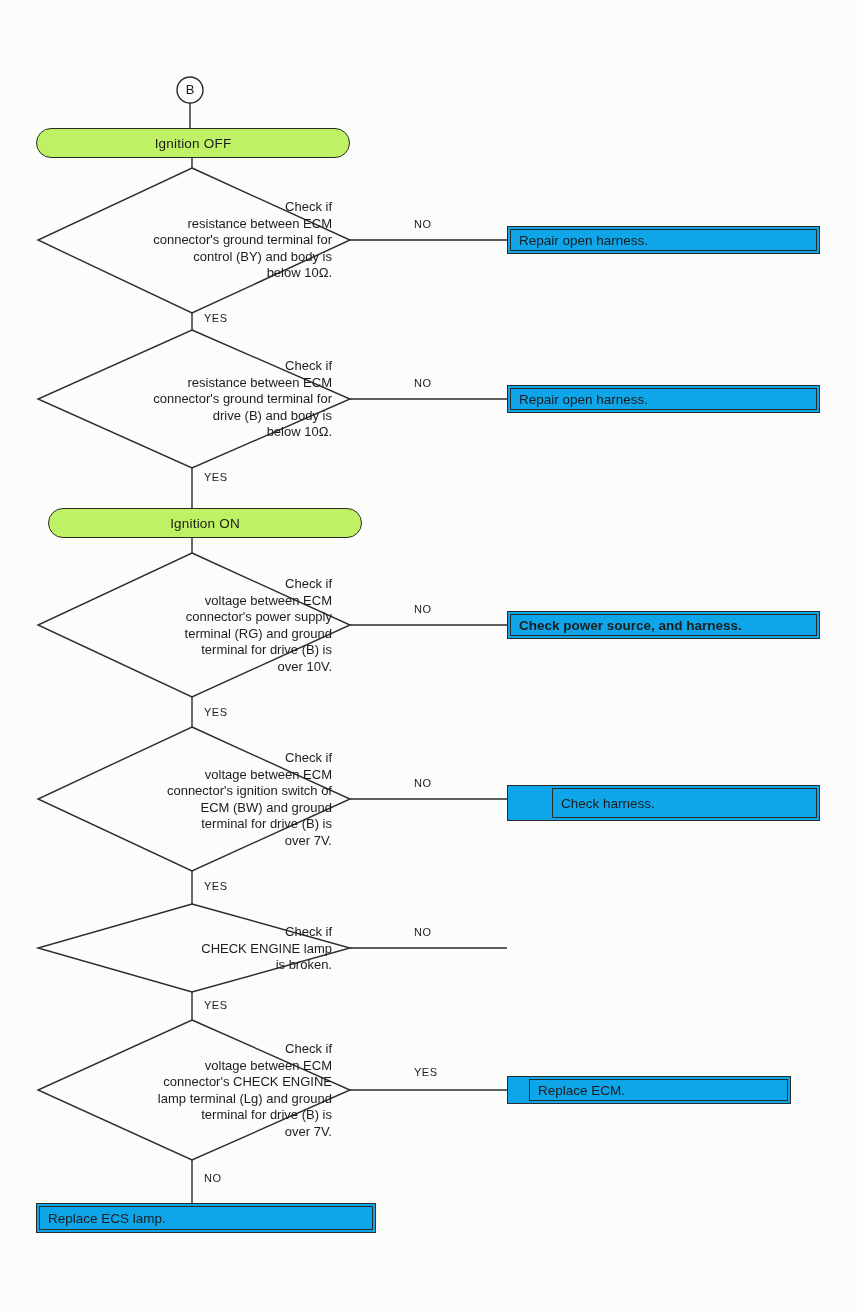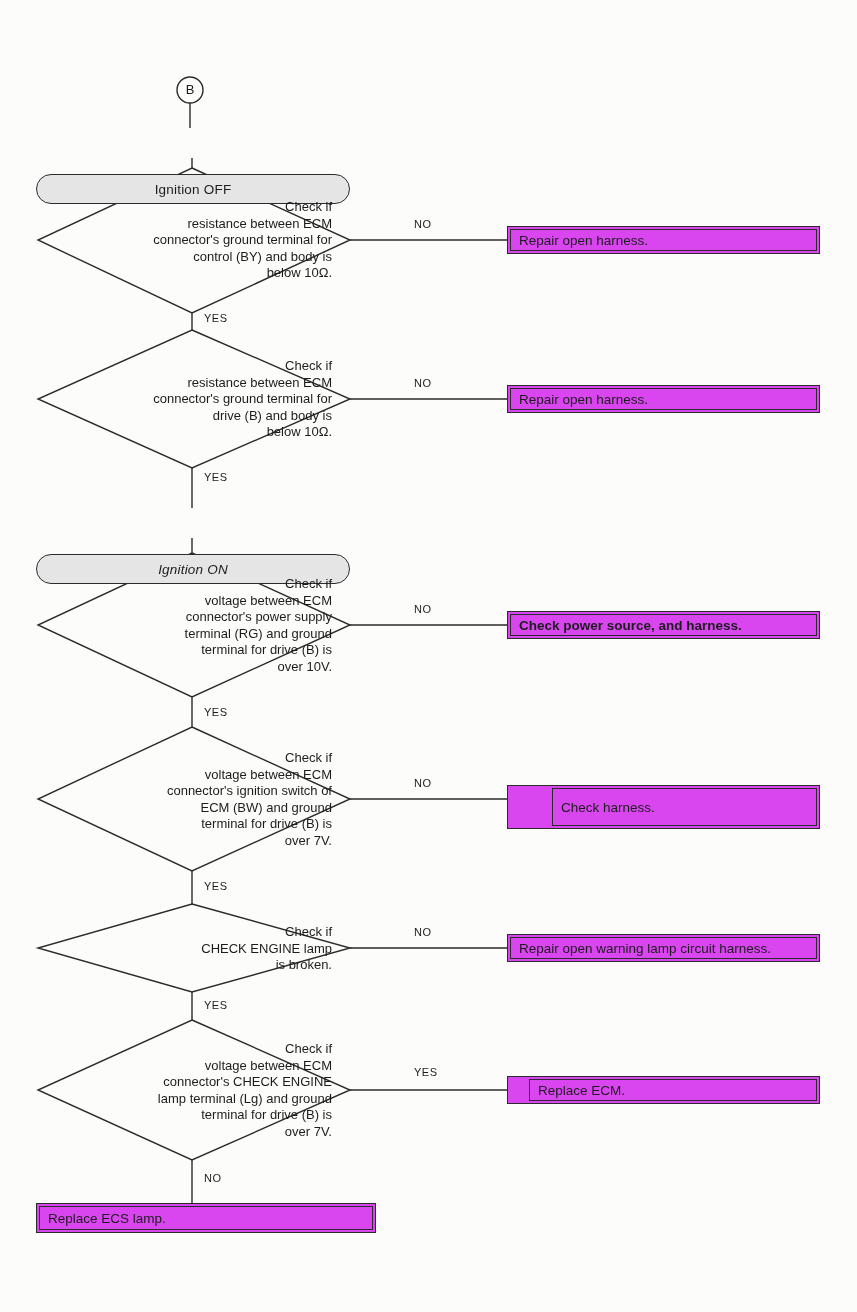--- a/index.html
+++ b/index.html
@@ -15,28 +15,27 @@
     color:#1c1c1c;
     overflow:hidden;
   }
   svg.wires{position:absolute;left:0;top:0;}
   .pill{
     position:absolute;
     border:1.5px solid #2b2b2b;
     border-radius:16px;
     display:flex;align-items:center;justify-content:center;
     font-size:13.5px;
-    background:#e5e5e5;
+    background:#bef264;
     letter-spacing:.2px;
-    margin-top:46px;
   }
   .result-box{
     position:absolute;
     border:1.5px solid #2b2b2b;
-    background:#d946ef;
+    background:#0ea5e9;
     padding:2px;
     box-sizing:border-box;
   }
   .result-box .inner{
     border:1px solid #2b2b2b;
     height:100%;
     box-sizing:border-box;
     display:flex;align-items:center;
     padding:0 8px;
     font-size:13.5px;
@@ -93,21 +92,21 @@
       <polygon points="192,553 350,625 192,697 38,625"></polygon>
       <polygon points="192,727 350,799 192,871 38,799"></polygon>
       <polygon points="192,904 350,948 192,992 38,948"></polygon>
       <polygon points="192,1020 350,1090 192,1160 38,1090"></polygon>
     </g>
   </svg>
 
   <div class="conn-label" style="left:178px;top:82px;width:24px;">B</div>
 
   <div class="pill" style="left:36px;top:128px;width:312px;height:28px;">Ignition OFF</div>
-  <div class="pill" style="left:36px;top:508px;width:312px;height:28px;font-style:italic;">Ignition ON</div>
+  <div class="pill" style="left:48px;top:508px;width:312px;height:28px;">Ignition ON</div>
 
   <div class="diamond-text" style="left:52px;top:199px;">Check if
 resistance between ECM
 connector's ground terminal for
 control (BY) and body is
 below 10Ω.</div>
   <div class="diamond-text" style="left:52px;top:358px;">Check if
 resistance between ECM
 connector's ground terminal for
 drive (B) and body is
@@ -150,27 +149,24 @@
 
   <div class="result-box" style="left:507px;top:226px;width:313px;height:28px;">
     <div class="inner">Repair open harness.</div>
   </div>
   <div class="result-box" style="left:507px;top:385px;width:313px;height:28px;">
     <div class="inner">Repair open harness.</div>
   </div>
   <div class="result-box" style="left:507px;top:611px;width:313px;height:28px;font-weight:bold;">
     <div class="inner">Check power source, and harness.</div>
   </div>
-  <div class="result-box" style="left:507px;top:785px;width:313px;height:44px;padding-left:44px;">
+  <div class="result-box" style="left:507px;top:785px;width:313px;height:36px;padding-left:44px;">
     <div class="inner">Check harness.</div>
   </div>
-  <div class="result-box" style="left:507px;top:934px;width:313px;height:28px;">
-    <div class="inner">Repair open warning lamp circuit harness.</div>
-  </div>
-  <div class="result-box" style="left:507px;top:1076px;width:313px;height:28px;padding-left:21px;">
+  <div class="result-box" style="left:507px;top:1076px;width:284px;height:28px;padding-left:21px;">
     <div class="inner">Replace ECM.</div>
   </div>
 
   <div class="result-box" style="left:36px;top:1203px;width:340px;height:30px;">
     <div class="inner">Replace ECS lamp.</div>
   </div>
 
 </div>
 
 </body></html>

